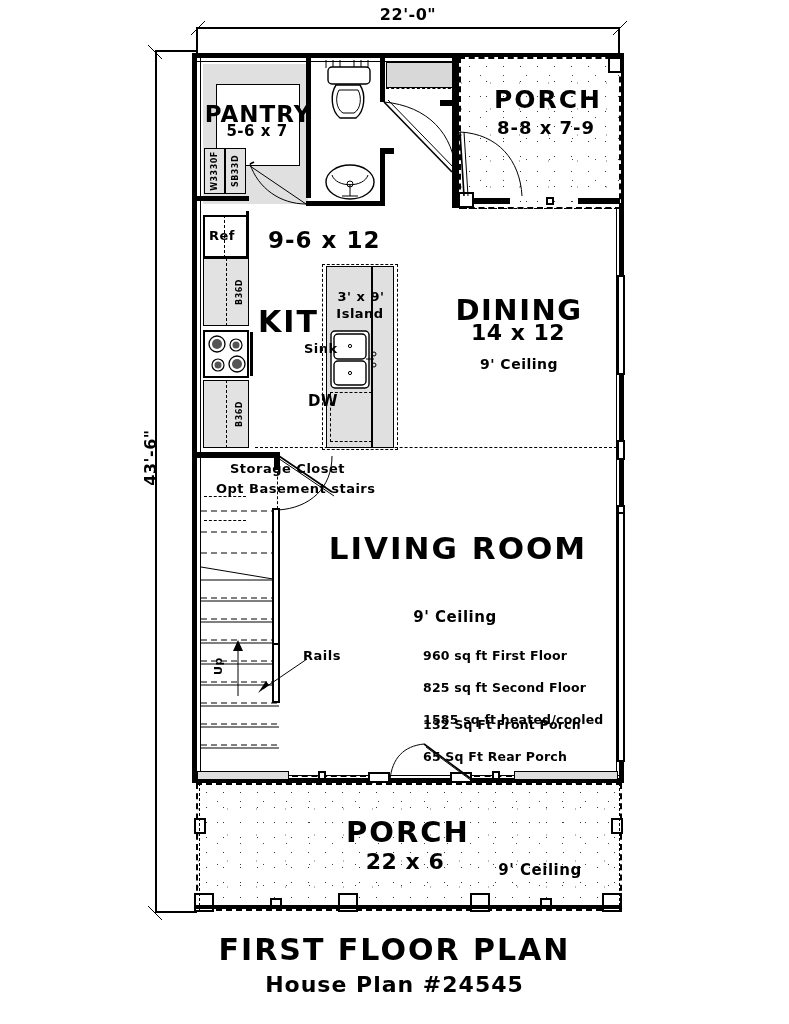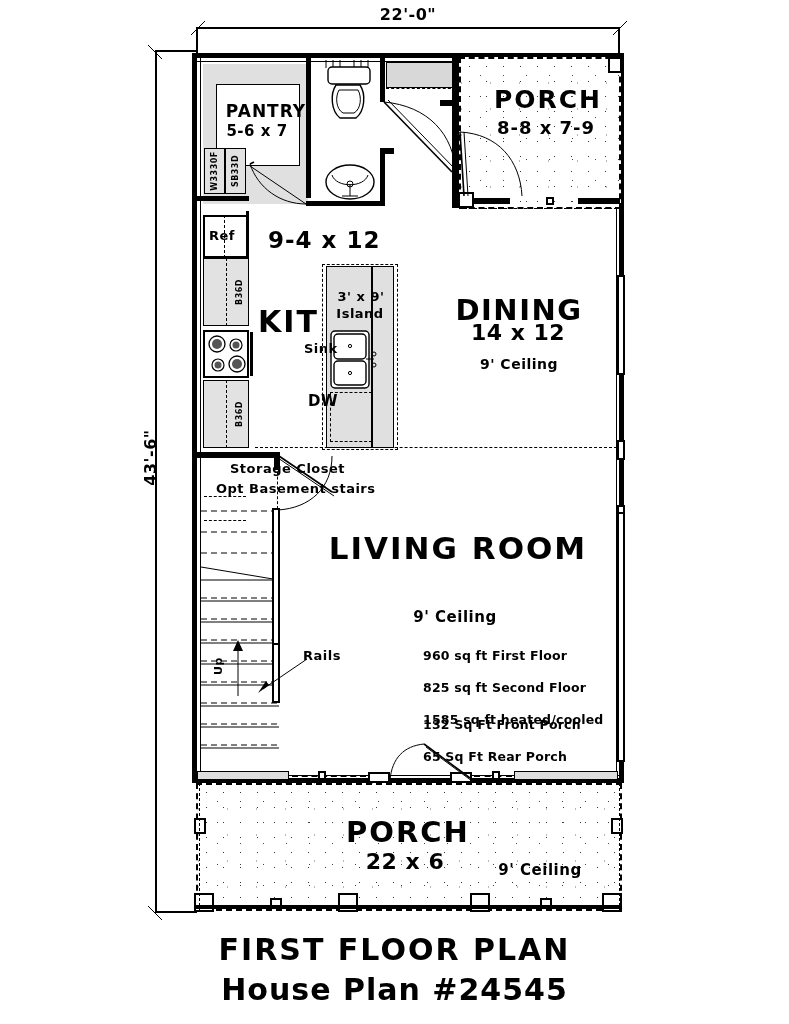--- a/index.html
+++ b/index.html
@@ -40,21 +40,21 @@
   
   .dimline{position:absolute;background:#000;}
 
   svg{position:absolute;overflow:visible;}
   .stroke{fill:none;stroke:#000;stroke-width:1.6;}
   .stroke-t{fill:none;stroke:#000;stroke-width:1;}
   .fillw{fill:#fff;stroke:#000;stroke-width:1.4;}
 
   .title{position:absolute;width:100%;text-align:center;font-weight:700;color:#000;}
   .title1{font-size:30px;letter-spacing:2px;}
-  .title2{font-size:30px;letter-spacing:1px;}
+  .title2{font-size:22px;letter-spacing:1px;}
 </style>
 </head>
 <body>
 
 <div id="page">
 
   <div class="dimline" style="left:196px;top:27px;width:424px;height:1.5px;"></div>
   <div class="wall" style="left:196px;top:27px;width:1.5px;height:30px;"></div>
   <div class="wall" style="left:618px;top:27px;width:1.5px;height:30px;"></div>
   <svg style="left:188px;top:19px;width:22px;height:22px;">
@@ -97,21 +97,21 @@
   <div class="wall" style="left:578px;top:198px;width:42px;height:6px;"></div>
 
   <svg style="left:458px;top:130px;width:70px;height:70px;">
     <path class="stroke-t" d="M2,2 C40,4 62,30 64,66"></path>
     <line class="stroke" x1="2" y1="2" x2="6" y2="66"></line>
     <line class="stroke-t" x1="6" y1="2" x2="10" y2="66"></line>
   </svg>
 
   <div class="shade" style="left:203px;top:64px;width:105px;height:140px;background:#e0e0e0;"></div>
   <div style="position:absolute;left:216px;top:84px;width:84px;height:82px;background:#fff;border:1px solid #000;box-sizing:border-box;"></div>
-  <div class="lbl ctr" style="left:266px;top:101px;font-size:17px;letter-spacing:1px;">PANTRY</div>
+  <div class="lbl ctr" style="left:258px;top:101px;font-size:23px;letter-spacing:1px;">PANTRY</div>
   <div class="lbl ctr" style="left:257px;top:122px;font-size:15px;">5-6 x 7</div>
 
   <div class="cab" style="left:204px;top:148px;width:21px;height:46px;"></div>
   <div class="cab" style="left:225px;top:148px;width:21px;height:46px;"></div>
   <div class="lbl tiny" style="left:214px;top:171px;transform:translate(-50%,-50%) rotate(-90deg);">W3330F</div>
   <div class="lbl tiny" style="left:235px;top:171px;transform:translate(-50%,-50%) rotate(-90deg);">SB33D</div>
 
   <div class="interior" style="left:306px;top:58px;width:5px;height:140px;"></div>
   <div class="interior" style="left:197px;top:196px;width:52px;height:5px;"></div>
 
@@ -154,21 +154,21 @@
     <line class="stroke-t" x1="6" y1="0" x2="74" y2="70"></line>
   </svg>
 
   <div class="shade" style="left:386px;top:62px;width:70px;height:26px;background:#d8d8d8;border:1px solid #000;"></div>
   <div class="dash" style="left:386px;top:88px;width:70px;height:10px;border-top:1px dashed #000;border-left:none;border-right:none;border-bottom:none;"></div>
   <div class="interior" style="left:452px;top:58px;width:7px;height:150px;"></div>
   <div class="interior" style="left:440px;top:100px;width:14px;height:6px;"></div>
   <div class="interior" style="left:380px;top:148px;width:14px;height:6px;"></div>
 
   <div class="lbl" style="left:258px;top:304px;font-size:30px;letter-spacing:2px;">KIT</div>
-  <div class="lbl" style="left:268px;top:227px;font-size:23px;letter-spacing:1px;">9-4 x 12</div>
+  <div class="lbl" style="left:268px;top:227px;font-size:23px;letter-spacing:1px;">9-6 x 12</div>
 
   <div class="wallbox" style="left:203px;top:215px;width:45px;height:43px;"></div>
   <div class="lbl" style="left:209px;top:228px;font-size:13px;">Ref</div>
   <div class="vdash" style="left:224px;top:215px;height:43px;"></div>
   <div class="wall" style="left:246px;top:211px;width:3px;height:50px;"></div>
 
   <div class="cab" style="left:203px;top:258px;width:46px;height:68px;"></div>
   <div class="lbl tiny" style="left:239px;top:292px;transform:translate(-50%,-50%) rotate(-90deg);">B36D</div>
   <div class="vdash" style="left:226px;top:258px;height:68px;"></div>
 

